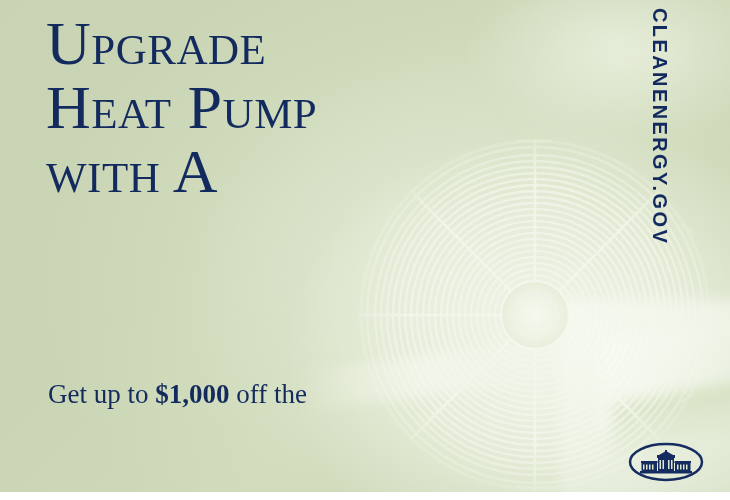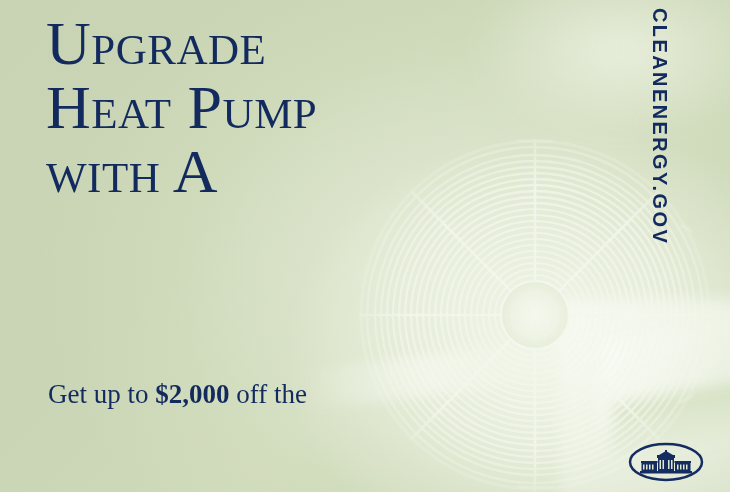--- a/index.html
+++ b/index.html
@@ -210,21 +210,21 @@
     </g>
   </svg>
 
   <div class="headline">
     <span class="hl-line">Upgrade</span>
     <span class="hl-line">Heat Pump</span>
     <span class="hl-line">with A</span>
   </div>
 
   <div class="body-copy">
-    <span class="bc-line"><span>Get up to </span><b>$2,000</b><span> off the</span></span>
+    <span class="bc-line"><span>Get up to </span><b>$1,000</b><span> off the</span></span>
   </div>
 
   <div class="vertical-url">CLEANENERGY.GOV</div>
 
   <svg class="seal" viewBox="0 0 152 100">
     <g fill="none" stroke="#152c60" stroke-width="5">
       <ellipse cx="76" cy="50" rx="72" ry="36"></ellipse>
     </g>
     <g fill="#152c60">
 

